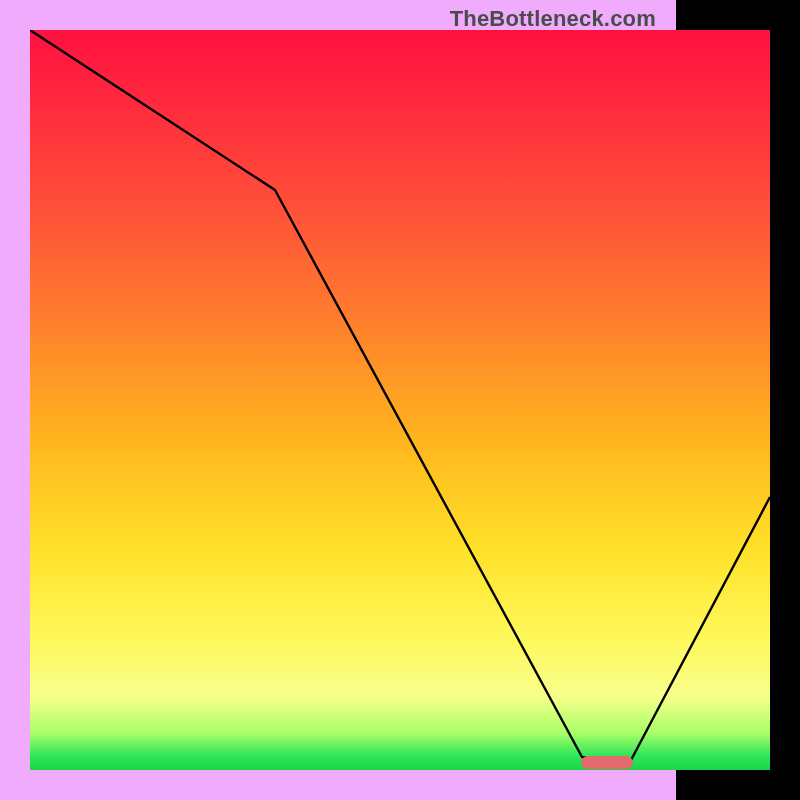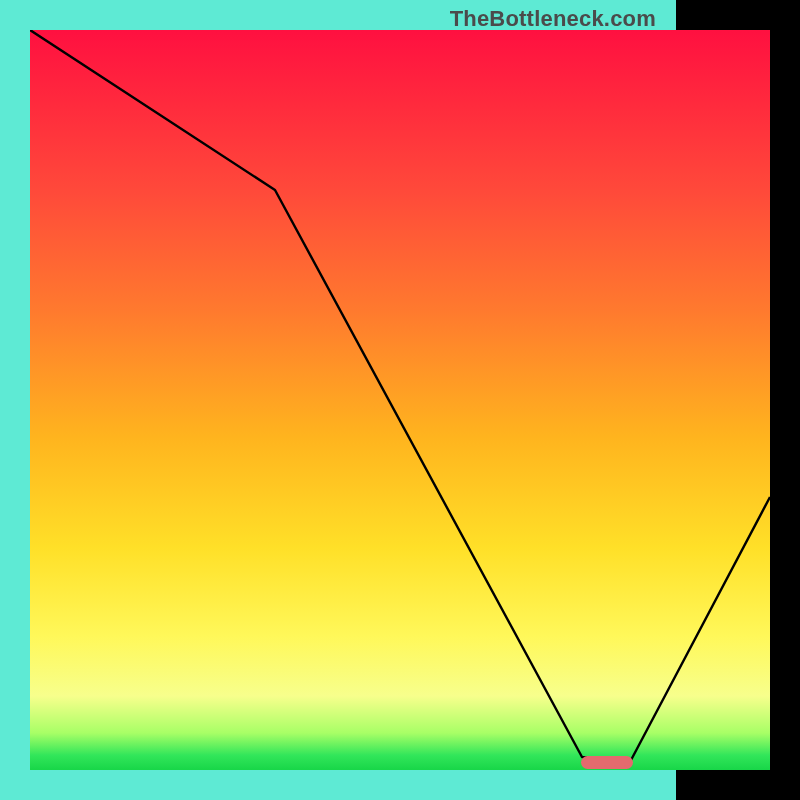--- a/index.html
+++ b/index.html
@@ -8,21 +8,21 @@
     width: 800px;
     height: 800px;
     background: #000;
     overflow: hidden;
     font-family: Arial, Helvetica, sans-serif;
   }
   .stage {
     position: relative;
     width: 676px;
     height: 800px;
-    background: #5eead4;
+    background: #f0abfc;
   }
   .watermark {
     position: absolute;
     top: 6px;
     right: 20px;
     color: #4b4b4b;
     font-size: 22px;
     font-weight: 600;
     letter-spacing: 0.2px;
     z-index: 5;

